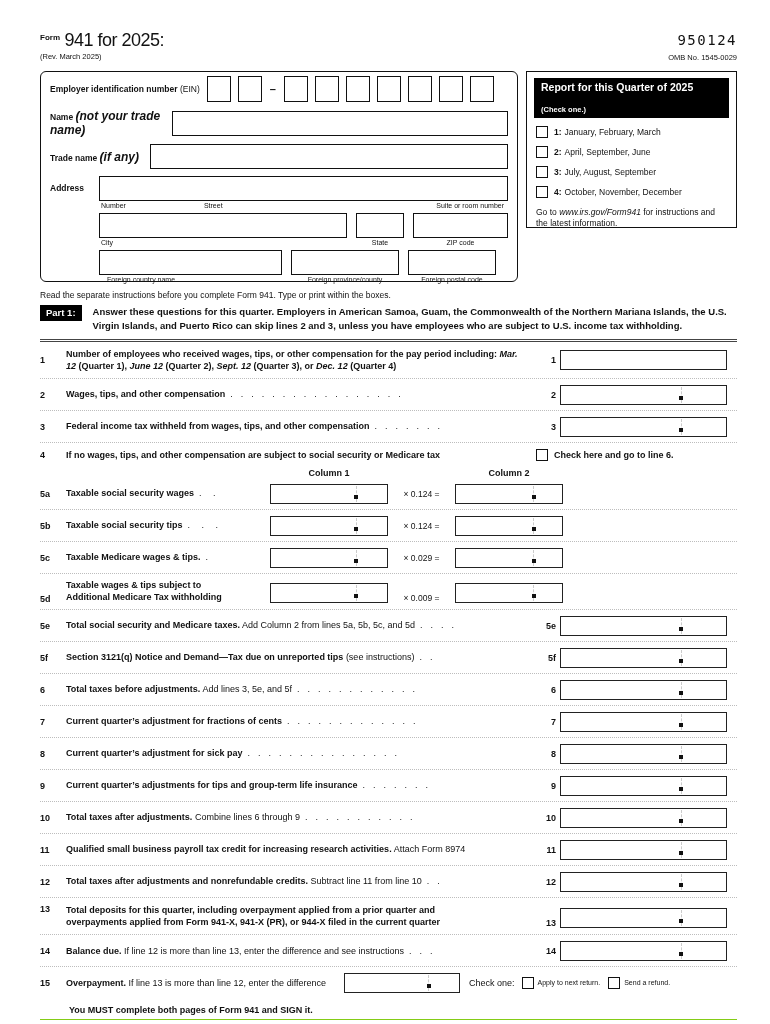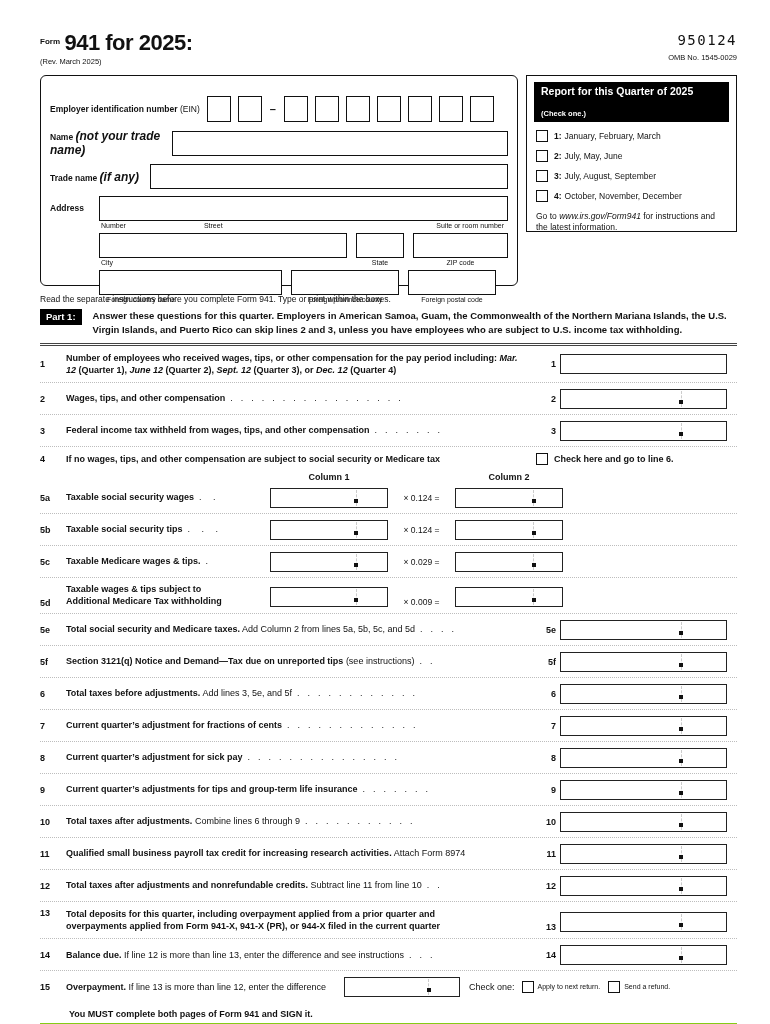--- a/index.html
+++ b/index.html
@@ -8,34 +8,34 @@
     width: 770px; height: 1024px;
     font-family: "Liberation Sans", sans-serif;
     color: #111; position: relative; overflow: hidden;
   }
   .page { width: 770px; height: 1024px; padding: 30px 33px 0 40px; }
 
   
   .hdr { display: flex; align-items: flex-start; }
   .hdr-left { white-space: nowrap; }
   .form-word { font-size: 8px; font-weight: bold; vertical-align: 6px; }
-  .form-big { font-size: 22px; font-weight: bold; letter-spacing: -0.5px; }
+  .form-big { font-size: 18px; font-weight: normal; letter-spacing: -0.5px; }
   .rev { font-size: 7.5px; margin-top: 1px; }
   .hdr-mid { padding-left: 8px; padding-top: 3px; }
   .title { font-size: 16px; font-weight: bold; letter-spacing: -0.2px; }
   .dept { font-size: 7.5px; text-align: center; margin-top: 2px; }
   .hdr-right { margin-left: auto; text-align: right; padding-top: 2px; }
   .barcode { font-family: "DejaVu Sans Mono", monospace; font-size: 14px; letter-spacing: 1.5px; }
   .omb { font-size: 7.5px; margin-top: 5px; }
 
   
   .topflex { display: flex; gap: 8px; margin-top: 9px; }
   .empbox {
     width: 478px; height: 211px; border: 1.8px solid #111;
-    border-radius: 6px; padding: 20px 9px 5px 9px; flex-shrink: 0;
+    border-radius: 6px; padding: 4px 9px 5px 9px; flex-shrink: 0;
   }
   .erow { display: flex; align-items: center; }
   .elabel { font-size: 8.5px; font-weight: bold; }
   .elabel .norm { font-weight: normal; }
   .lab-it { font-style: italic; font-weight: bold; font-size: 12px; }
   .einboxes { display: flex; align-items: center; gap: 7px; margin-left: 7px; }
   .comb { width: 24px; height: 26px; border: 1.7px solid #111; background: #fff; flex-shrink: 0; }
   .eindash { font-size: 11px; font-weight: bold; margin: 0 1px; }
   .field { border: 1.5px solid #111; height: 25px; background: #fff; }
   .grow { flex: 1; }
@@ -197,21 +197,21 @@
         <div class="qsub">(Check one.)</div>
       </div>
       <div class="qopt">
         <div class="cb"></div>
         <span class="qnum">1:</span>
         <span class="qlbl">January, February, March</span>
       </div>
       <div class="qopt">
         <div class="cb"></div>
         <span class="qnum">2:</span>
-        <span class="qlbl">July, May, June</span>
+        <span class="qlbl">April, September, June</span>
       </div>
       <div class="qopt">
         <div class="cb"></div>
         <span class="qnum">3:</span>
         <span class="qlbl">July, August, September</span>
       </div>
       <div class="qopt">
         <div class="cb"></div>
         <span class="qnum">4:</span>
         <span class="qlbl">October, November, December</span>

